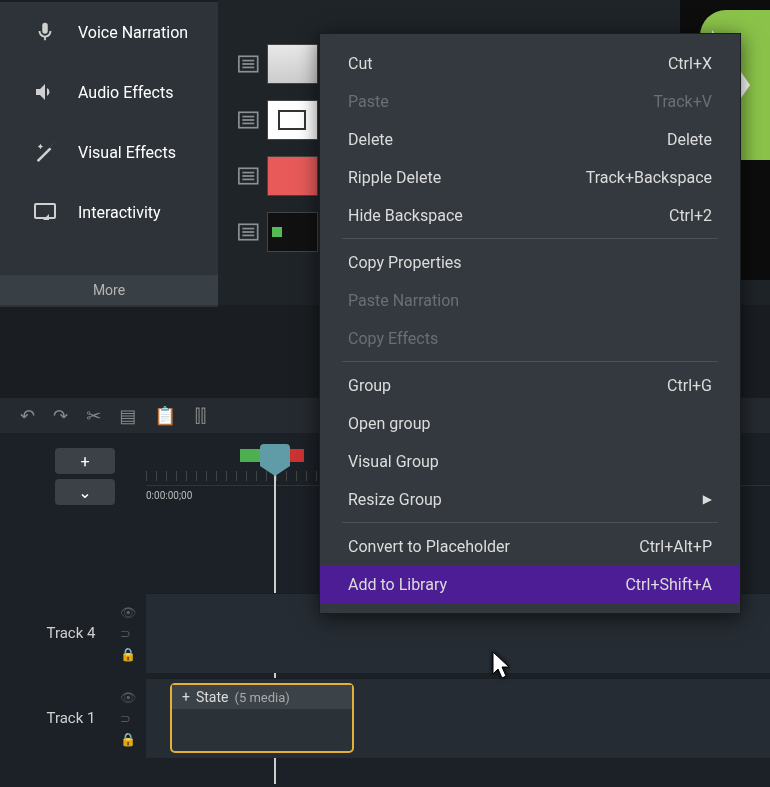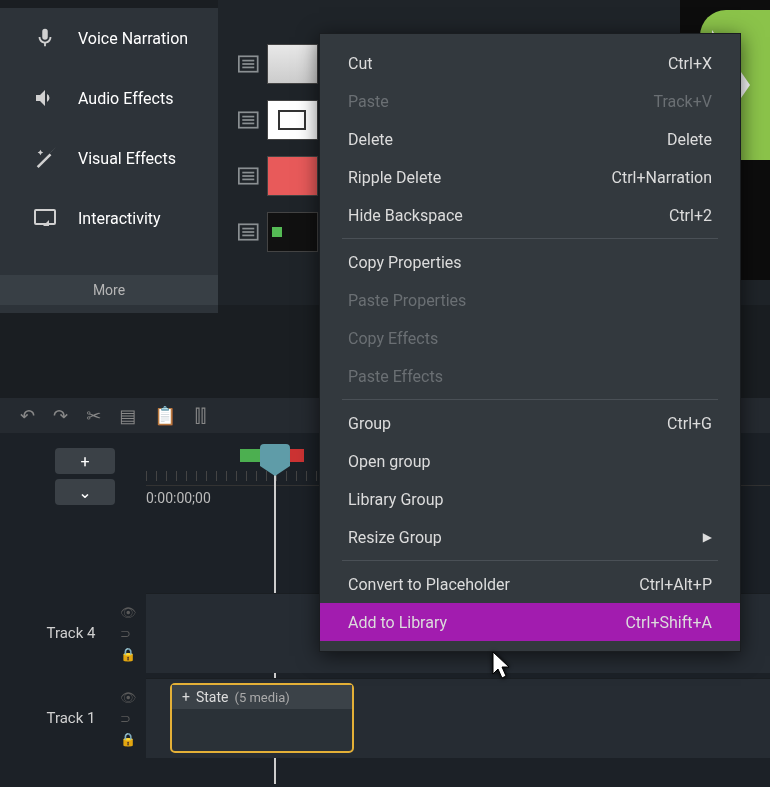--- a/index.html
+++ b/index.html
@@ -1,55 +1,55 @@
 <!DOCTYPE html>
 <html><head>
 <meta charset="utf-8">
 <style>
 *{box-sizing:border-box;margin:0;padding:0;font-family:-apple-system,BlinkMacSystemFont,"Segoe UI",Roboto,sans-serif;user-select:none}
 body{width:770px;height:787px;overflow:hidden;background:#1a1e22;position:relative}
-.sidebar{position:absolute;left:0;top:8px;width:218px;height:305px;background:#2d3339}
+.sidebar{position:absolute;left:0;top:2px;width:218px;height:305px;background:#2d3339}
 .side-item{display:flex;align-items:center;height:60px;padding-left:30px;color:#fff;font-size:16px;gap:18px;cursor:pointer}
 .side-item .icon{width:30px;height:24px;display:flex;align-items:center;justify-content:center;font-size:24px;color:#d0d0d0}
 .more-btn{position:absolute;left:0;width:218px;height:30px;background:#383f45;color:#b5b5b5;font-size:14px;display:flex;align-items:center;justify-content:center;top:275px}
 .add-btn{position:absolute;left:219px;width:30px;height:30px;background:#383f45;color:#c0c0c0;font-size:20px;display:flex;align-items:center;justify-content:center;top:275px}
 .media-area{position:absolute;left:218px;top:0;width:552px;height:305px;background:#1f2429}
 .media-list{position:absolute;left:20px;top:36px;width:80px}
 .media-row{display:flex;align-items:center;height:56px;gap:8px}
 .list-ic{width:22px;height:18px;color:#8a8f92}
 .thumb{width:55px;height:40px;border:1px solid #444;background:#fff}
 .preview{position:absolute;right:0;top:0;width:90px;height:280px;background:#0d0d0d}
 .green-shape{position:absolute;right:0;top:10px;width:70px;height:150px;background:#8bc34a;border-radius:26px 0 0 26px}
 .green-shape:before{content:"";position:absolute;right:20px;top:20px;width:0;height:0;border-top:55px solid transparent;border-bottom:55px solid transparent;border-left:38px solid #fff}
 .timeline-area{position:absolute;left:0;top:398px;width:770px;height:389px;background:#1f252b}
 .tl-toolbar{height:35px;background:#252a30;display:flex;align-items:center;gap:18px;padding-left:20px;color:#888;font-size:18px}
 .tl-toolbar span{cursor:pointer}
 .tl-tracks{position:relative;height:354px;background:#1c2127}
 .zoom-col{position:absolute;left:15px;top:15px;width:30px}
 .zoom-btn{width:60px;height:26px;background:#3b4147;border-radius:4px;display:flex;align-items:center;justify-content:center;color:#fff;font-size:16px;margin-bottom:5px;margin-left:40px}
-.timecode{position:absolute;left:146px;top:57px;color:#bbb;font-size:14px}
+.timecode{position:absolute;left:146px;top:57px;color:#bbb;font-size:10px}
 .ruler{position:absolute;left:146px;top:18px;right:0;height:35px;border-bottom:1px solid #333}
 .ruler-dash{position:absolute;top:20px;width:1px;height:10px;background:#444}
 .playhead{position:absolute;left:260px;top:11px;width:30px;height:340px}
 .playhead-head{width:30px;height:22px;background:#5f9ca8;border-radius:4px 4px 0 0;position:relative}
 .playhead-head:after{content:"";position:absolute;bottom:-10px;left:0;width:0;height:0;border-left:15px solid transparent;border-right:15px solid transparent;border-top:10px solid #5f9ca8}
 .playhead-line{width:2px;height:318px;background:#ccc;margin-left:14px}
 .marker-g{position:absolute;left:240px;top:16px;width:20px;height:13px;background:#4caf50}
 .marker-r{position:absolute;left:289px;top:16px;width:15px;height:13px;background:#c33}
 .track{position:absolute;left:22px;right:0;height:80px;display:flex}
 .track-label{width:98px;display:flex;align-items:center;justify-content:center;color:#d0d0d0;font-size:15px}
 .track-icons{width:26px;display:flex;flex-direction:column;justify-content:center;gap:6px;color:#5a5a5a;font-size:13px}
 .track-lane{flex:1;background:#262c33;border-top:1px solid #1a1e22}
 .clip{position:absolute;left:148px;width:184px;height:70px;background:#2a3137;border:2px solid #e4b037;border-radius:5px;top:5px}
 .clip-head{height:24px;background:#3b4248;display:flex;align-items:center;gap:6px;color:#dcdcdc;font-size:14px;padding-left:10px}
 .clip-head .meta{font-size:13px;color:#aaa}
 .ctx-menu{position:absolute;left:319px;top:33px;width:422px;background:#33393e;border:1px solid #1a1d20;box-shadow:0 4px 20px rgba(0,0,0,.6);color:#dcdcdc;font-size:16px;padding:10px 0}
 .ctx-item{height:38px;display:flex;align-items:center;justify-content:space-between;padding:0 28px;cursor:pointer}
 .ctx-item.disabled{color:#6a6f73}
-.ctx-item.hover{background:#a21caf}
+.ctx-item.hover{background:#4c1d95}
 .ctx-sep{height:1px;background:#4a5056;margin:4px 22px}
 .ctx-arrow{font-size:12px}
 .cursor{position:absolute;left:492px;top:652px;font-size:24px;color:#fff;pointer-events:none;filter:drop-shadow(0 0 2px #000)}
 </style>
 </head>
 <body>
 
 <div class="sidebar">
   <div class="side-item">
     <span class="icon">
@@ -258,54 +258,50 @@
     <div class="ctx-item disabled">
       <span>Paste</span>
       <span>Track+V</span>
     </div>
     <div class="ctx-item">
       <span>Delete</span>
       <span>Delete</span>
     </div>
     <div class="ctx-item">
       <span>Ripple Delete</span>
-      <span>Ctrl+Narration</span>
+      <span>Track+Backspace</span>
     </div>
     <div class="ctx-item">
       <span>Hide Backspace</span>
       <span>Ctrl+2</span>
     </div>
     <div class="ctx-sep"></div>
     <div class="ctx-item">
       <span>Copy Properties</span>
       <span></span>
     </div>
     <div class="ctx-item disabled">
-      <span>Paste Properties</span>
+      <span>Paste Narration</span>
       <span></span>
     </div>
     <div class="ctx-item disabled">
       <span>Copy Effects</span>
       <span></span>
     </div>
-    <div class="ctx-item disabled">
-      <span>Paste Effects</span>
-      <span></span>
-    </div>
     <div class="ctx-sep"></div>
     <div class="ctx-item">
       <span>Group</span>
       <span>Ctrl+G</span>
     </div>
     <div class="ctx-item">
       <span>Open group</span>
       <span></span>
     </div>
     <div class="ctx-item">
-      <span>Library Group</span>
+      <span>Visual Group</span>
       <span></span>
     </div>
     <div class="ctx-item">
       <span>Resize Group</span>
       <span class="ctx-arrow">▶</span>
     </div>
     <div class="ctx-sep"></div>
     <div class="ctx-item">
       <span>Convert to Placeholder</span>
       <span>Ctrl+Alt+P</span>

